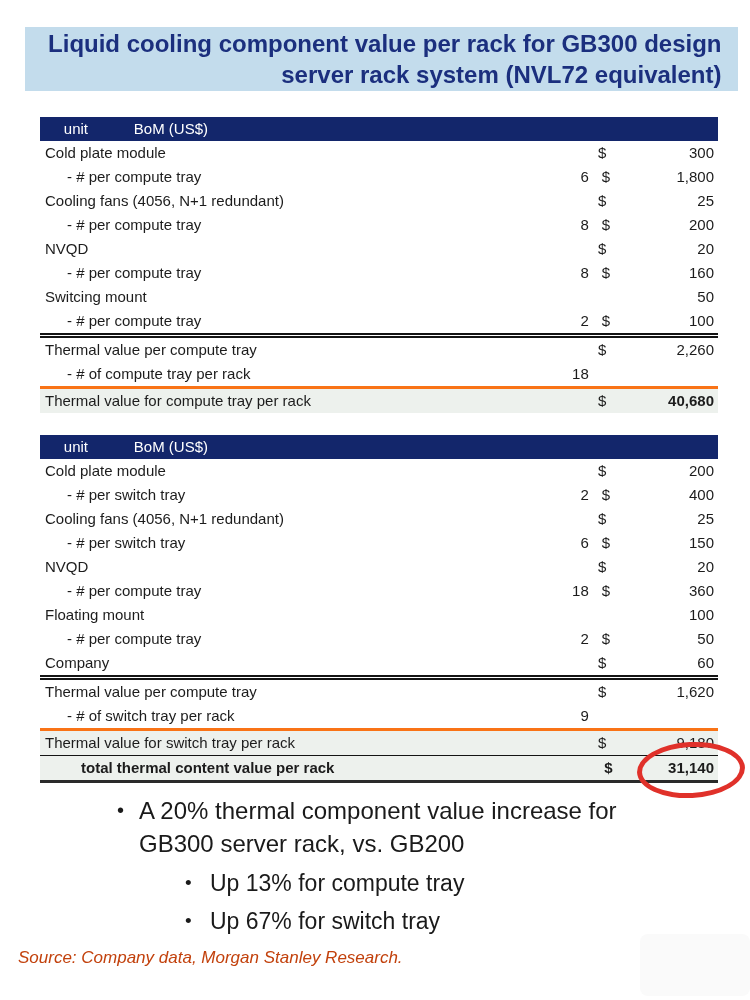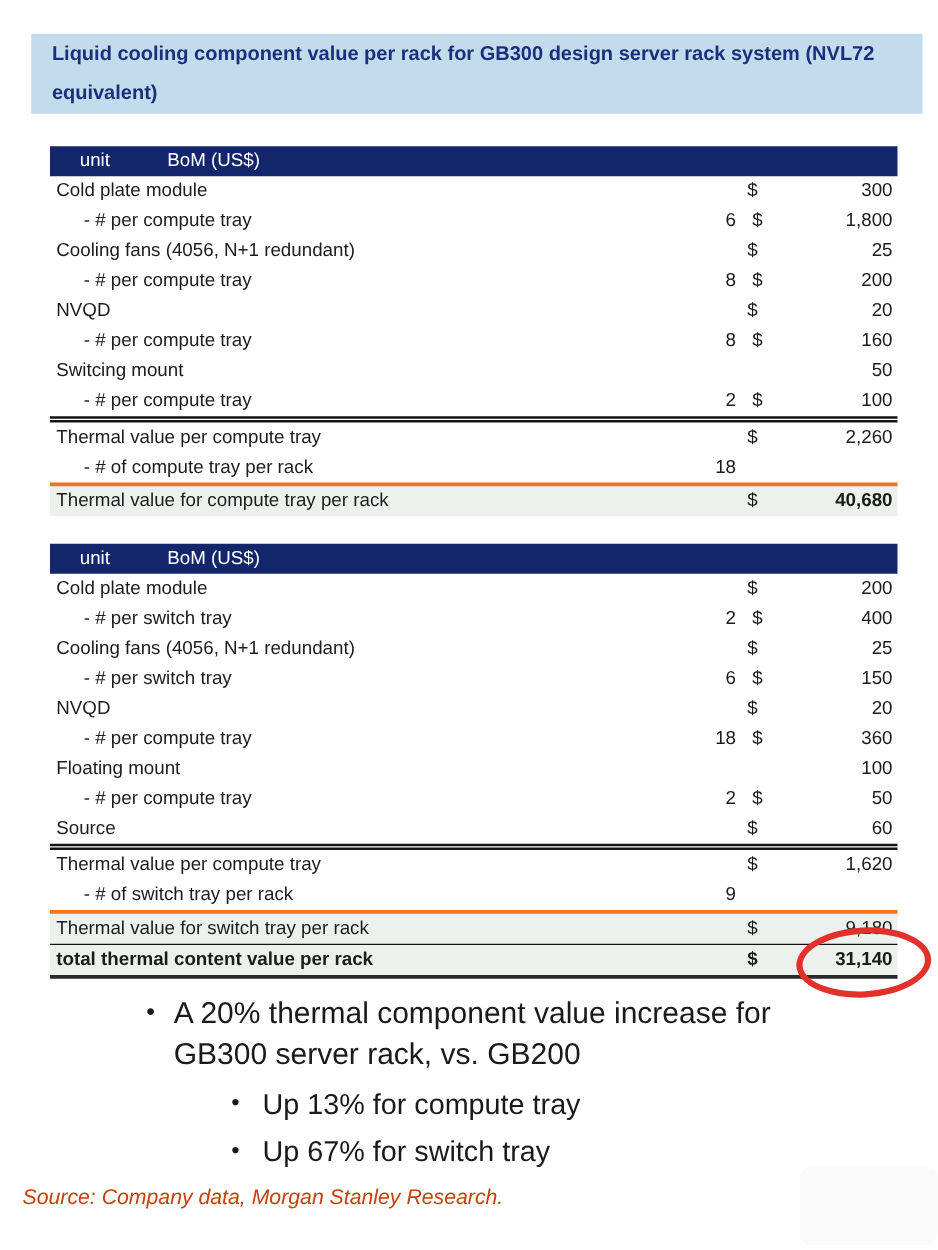--- a/index.html
+++ b/index.html
@@ -15,37 +15,37 @@
     width:750px;height:1000px;position:relative;background:#ffffff;
     font-family:"Liberation Sans", sans-serif;color:var(--body-text);
     overflow:hidden;
   }
   
   .title-banner{
     position:absolute;left:25px;top:27px;width:713px;height:64px;
     background:var(--banner-bg);display:flex;align-items:center;justify-content:center;
   }
   .title-text{
-    max-width:680px;text-align:left;font-size:16px;font-weight:bold;
+    max-width:680px;text-align:right;font-size:24px;font-weight:bold;
     color:var(--banner-text);line-height:31px;
   }
   
   .tables{position:absolute;left:40px;top:117px;width:678px;}
   .ctable{width:678px;font-size:15px;}
   .ctable + .ctable{margin-top:22px;}
   .trow{display:flex;height:24px;line-height:24px;align-items:center;}
   .thead{background:var(--header-bg);color:#ffffff;}
   .c-label{width:510px;padding-left:5px;white-space:nowrap;overflow:hidden;}
   .indent .c-label{padding-left:27px;}
   .c-unit{width:48px;text-align:right;}
   .c-dollar{width:36px;padding-left:13px;}
   .c-value{width:84px;text-align:right;padding-right:4px;}
   .thead .c-bom{width:120px;text-align:right;padding-right:4px;}
   .shaded{background:var(--shaded-row);}
-  .bold{font-weight:bold;}
+  .bold{font-weight:bold;padding-left:36px;}
   .bold-value .c-value{font-weight:bold;}
   .rule-double-top{border-top:5px double #141414;}
   .rule-thick-top{border-top:3px solid #f97316;}
   .rule-thin-top{border-top:1.5px solid #141414;}
   .rule-bottom{border-bottom:3px solid #2a2a2a;}
   
   .highlight-circle{
     position:absolute;left:637px;top:742px;width:98px;height:46px;
     border:5px solid var(--annotation-red);border-radius:50%;
     transform:rotate(-3deg);z-index:5;pointer-events:none;
@@ -193,21 +193,21 @@
         <span class="c-dollar"></span>
         <span class="c-value">100</span>
       </div>
       <div class="trow indent">
         <span class="c-label">- # per compute tray</span>
         <span class="c-unit">2</span>
         <span class="c-dollar">$</span>
         <span class="c-value">50</span>
       </div>
       <div class="trow">
-        <span class="c-label">Source</span>
+        <span class="c-label">Company</span>
         <span class="c-unit"></span>
         <span class="c-dollar">$</span>
         <span class="c-value">60</span>
       </div>
       <div class="trow rule-double-top">
         <span class="c-label">Thermal value per compute tray</span>
         <span class="c-unit"></span>
         <span class="c-dollar">$</span>
         <span class="c-value">1,620</span>
       </div>

